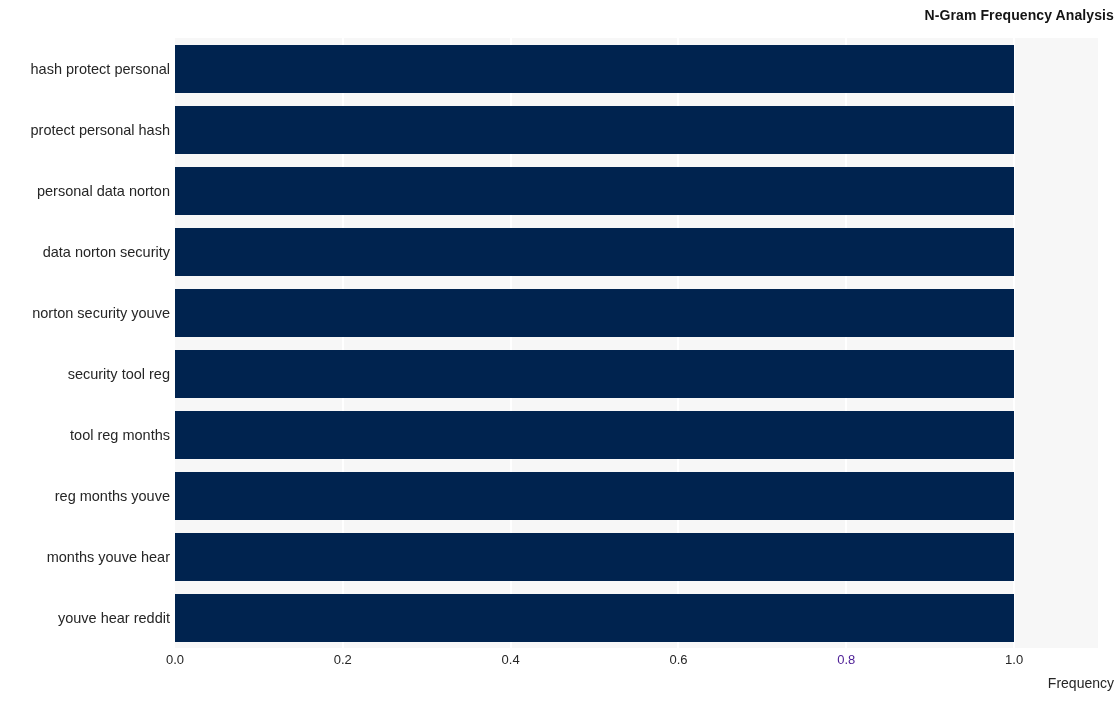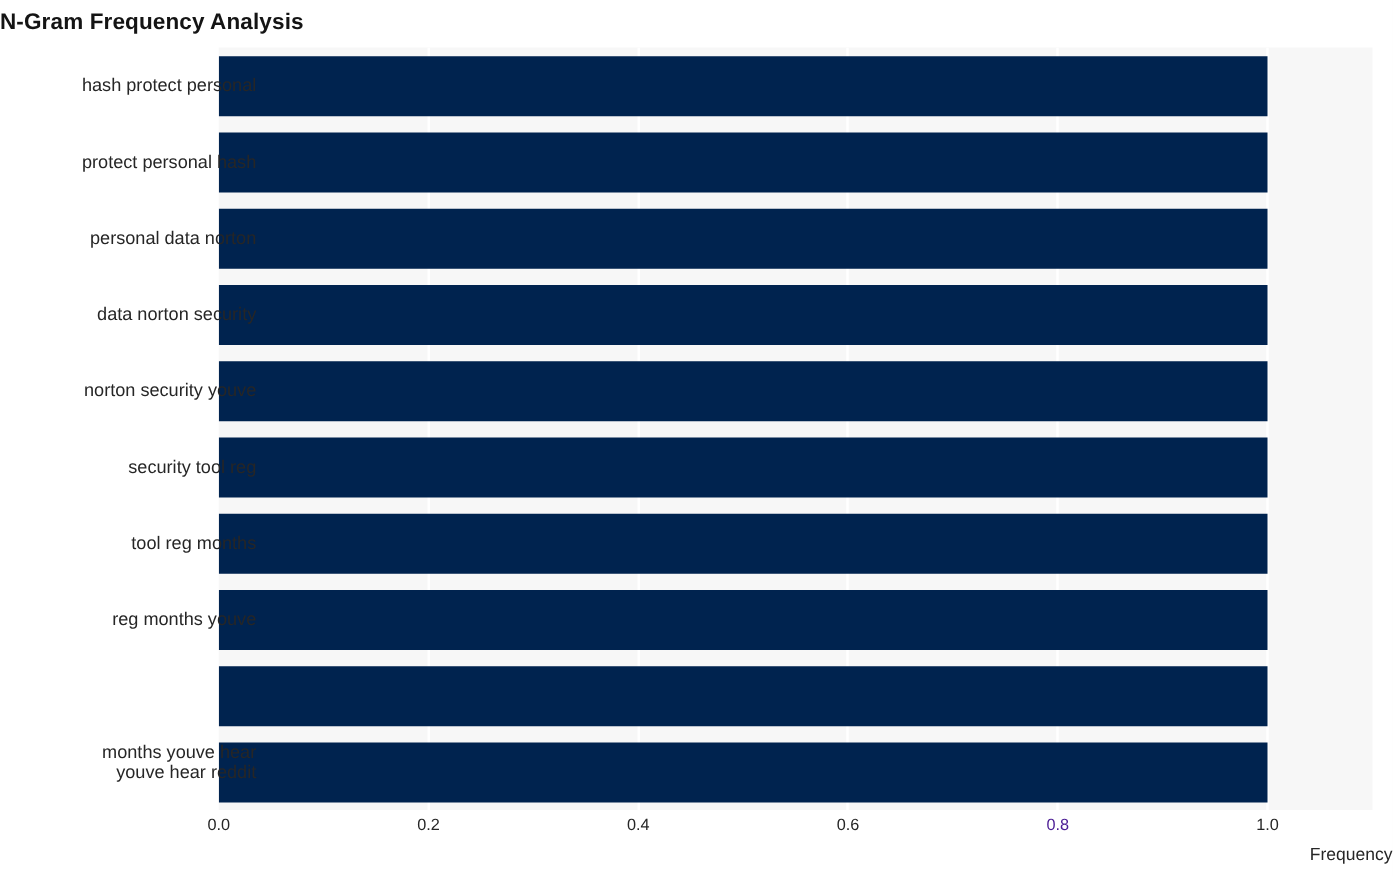--- a/index.html
+++ b/index.html
@@ -23,22 +23,22 @@
     height: 701px;
     background: #ffffff;
   }
 
   
   #chart-title {
     position: absolute;
     left: 0;
     top: 7px;
     width: 1114px;
-    text-align: left;
-    font-size: 18px;
+    text-align: right;
+    font-size: 14px;
     font-weight: bold;
     color: #141414;
     letter-spacing: 0.1px;
   }
 
   
   #plot-area {
     position: absolute;
     left: 175px;
     top: 38px;
@@ -71,21 +71,20 @@
     background: #00234f;
   }
 
   
   #y-axis-labels {
     position: absolute;
     left: 0;
     top: 38px;
     width: 170px;
     height: 610px;
-    padding-left: 35px;
   }
   .y-tick-label {
     position: absolute;
     right: 0;
     width: 170px;
     text-align: right;
     font-size: 14.5px;
     color: #262626;
     white-space: nowrap;
     transform: translateY(-50%);
@@ -149,21 +148,21 @@
 
   <div id="y-axis-labels">
       <div class="y-tick-label" style="top: 30.5px; color: rgb(38, 38, 38);">hash protect personal</div>
       <div class="y-tick-label" style="top: 91.5px; color: rgb(38, 38, 38);">protect personal hash</div>
       <div class="y-tick-label" style="top: 152.5px; color: rgb(38, 38, 38);">personal data norton</div>
       <div class="y-tick-label" style="top: 213.5px; color: rgb(38, 38, 38);">data norton security</div>
       <div class="y-tick-label" style="top: 274.5px; color: rgb(38, 38, 38);">norton security youve</div>
       <div class="y-tick-label" style="top: 335.5px; color: rgb(38, 38, 38);">security tool reg</div>
       <div class="y-tick-label" style="top: 396.5px; color: rgb(38, 38, 38);">tool reg months</div>
       <div class="y-tick-label" style="top: 457.5px; color: rgb(38, 38, 38);">reg months youve</div>
-      <div class="y-tick-label" style="top: 518.5px; color: rgb(38, 38, 38); margin-top: 45px;">months youve hear</div>
+      <div class="y-tick-label" style="top: 518.5px; color: rgb(38, 38, 38);">months youve hear</div>
       <div class="y-tick-label" style="top: 579.5px; color: rgb(38, 38, 38);">youve hear reddit</div>
     </div>
 
   <div id="x-axis-labels">
       <div class="x-tick-label" style="left: 175px; color: rgb(38, 38, 38);">0.0</div>
       <div class="x-tick-label" style="left: 342.818px; color: rgb(38, 38, 38); text-align: center;">0.2</div>
       <div class="x-tick-label" style="left: 510.636px; color: rgb(38, 38, 38);">0.4</div>
       <div class="x-tick-label" style="left: 678.455px; color: rgb(38, 38, 38);">0.6</div>
       <div class="x-tick-label" style="left: 846.273px; color: #4c1d95;">0.8</div>
       <div class="x-tick-label" style="left: 1014.09px; color: rgb(38, 38, 38);">1.0</div>

